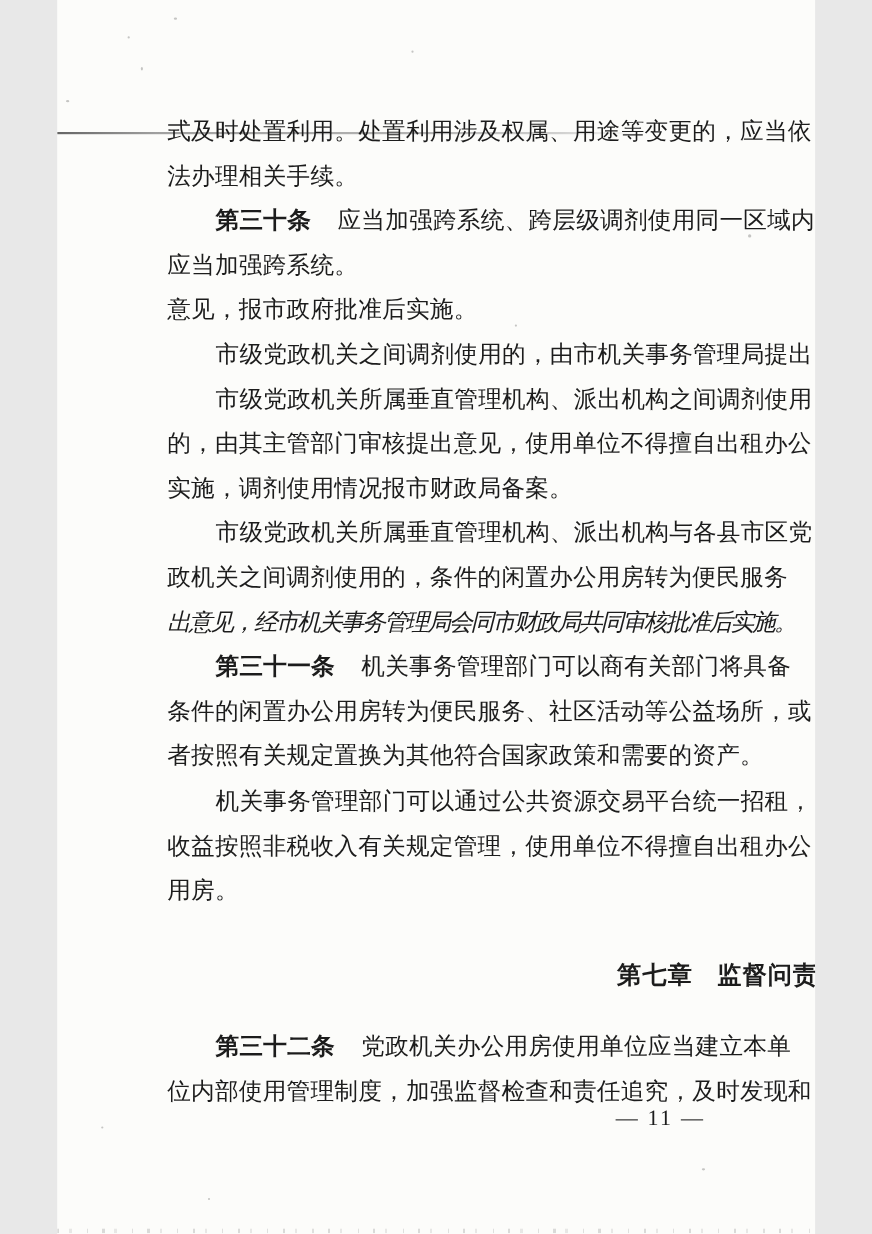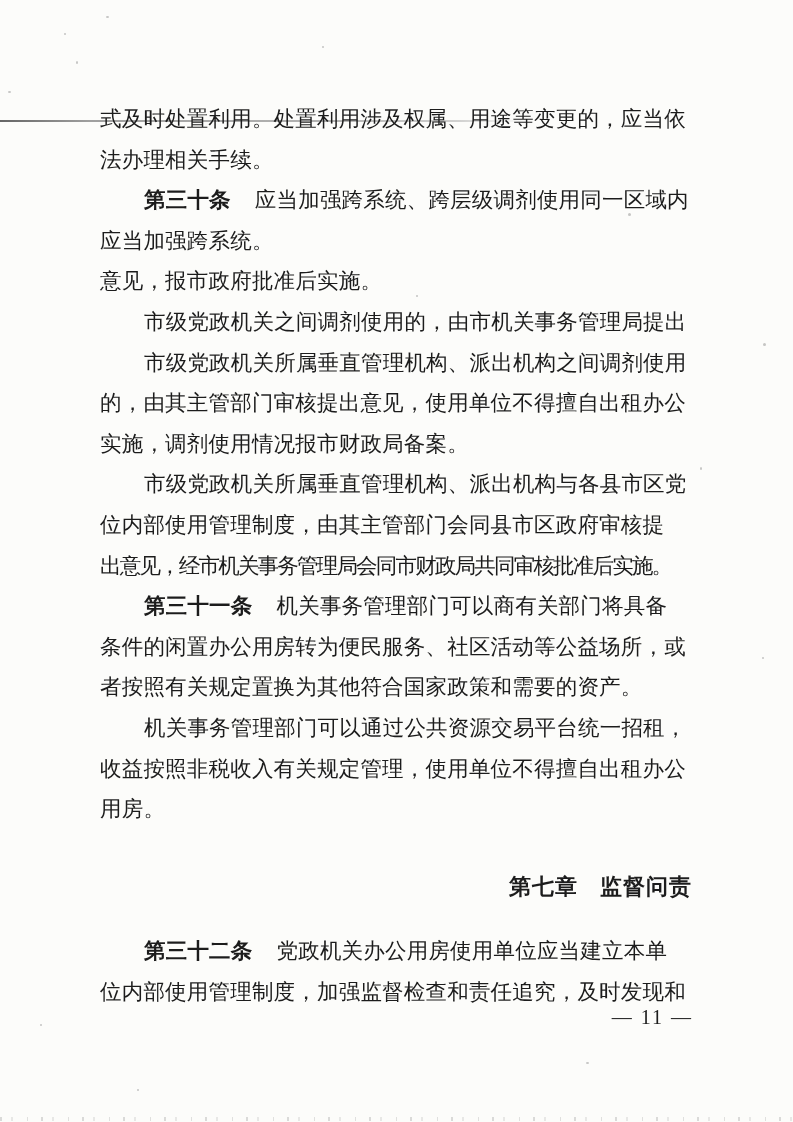--- a/index.html
+++ b/index.html
@@ -3,41 +3,41 @@
 <meta charset="utf-8">
 <style>
   :root{
     --paper:#fcfcfa;
     --ink:#1c1c1c;
     --artifact:#7a7a7a;
   }
   html,body{margin:0;padding:0;background:#e8e8e8;}
   .page{
     position:relative;
-    width:793px;height:1122px;
+    width:689px;height:1122px;
     background:var(--paper);
     color:var(--ink);
     font-family:"Liberation Serif", serif;
     overflow:hidden;
     margin:0 auto;
   }
   .content{
     position:absolute;
     left:100px;top:99px;
     width:592px;
   }
   .line{
     height:40.6px;
     line-height:40.6px;
     font-size:21.5px;
     letter-spacing:0.2px;
     white-space:nowrap;
   }
   .line.indent{padding-left:44px;}
-  .line.squeeze{letter-spacing:-1.8px;}
+  .line.squeeze{letter-spacing:-1.8px;font-style:italic;}
   .b{
     font-weight:700;
     font-family:Liberation Serif, serif;
   }
   .after-b{margin-left:24px;}
   .chapter{
     margin-top:37px;
     margin-bottom:24px;
     height:40.6px;
     line-height:40.6px;
@@ -114,21 +114,21 @@
         <div class="line"><span class="">式及时处置利用。处置利用涉及权属、用途等变更的，应当依</span></div>
         <div class="line"><span class="">法办理相关手续。</span></div>
         <div class="line indent"><span class="b">第三十条</span><span class="after-b">应当加强跨系统、跨层级调剂使用同一区域内</span></div>
         <div class="line"><span class="">应当加强跨系统。</span></div>
         <div class="line"><span class="">意见，报市政府批准后实施。</span></div>
         <div class="line indent"><span class="">市级党政机关之间调剂使用的，由市机关事务管理局提出</span></div>
         <div class="line indent"><span class="">市级党政机关所属垂直管理机构、派出机构之间调剂使用</span></div>
         <div class="line"><span class="">的，由其主管部门审核提出意见，使用单位不得擅自出租办公</span></div>
         <div class="line"><span class="">实施，调剂使用情况报市财政局备案。</span></div>
         <div class="line indent"><span class="">市级党政机关所属垂直管理机构、派出机构与各县市区党</span></div>
-        <div class="line"><span class="">位内部使用管理制度，由其主管部门会同县市区政府审核提</span></div>
+        <div class="line"><span class="">政机关之间调剂使用的，条件的闲置办公用房转为便民服务</span></div>
         <div class="line squeeze"><span class="">出意见，经市机关事务管理局会同市财政局共同审核批准后实施。</span></div>
         <div class="line indent"><span class="b">第三十一条</span><span class="after-b">机关事务管理部门可以商有关部门将具备</span></div>
         <div class="line"><span class="">条件的闲置办公用房转为便民服务、社区活动等公益场所，或</span></div>
         <div class="line"><span class="">者按照有关规定置换为其他符合国家政策和需要的资产。</span></div>
         <div class="line indent"><span class="">机关事务管理部门可以通过公共资源交易平台统一招租，</span></div>
         <div class="line"><span class="">收益按照非税收入有关规定管理，使用单位不得擅自出租办公</span></div>
         <div class="line"><span class="">用房。</span></div>
       </div>
 
     <div class="chapter"><span>第七章</span><span class="gap"></span><span>监督问责</span></div>

